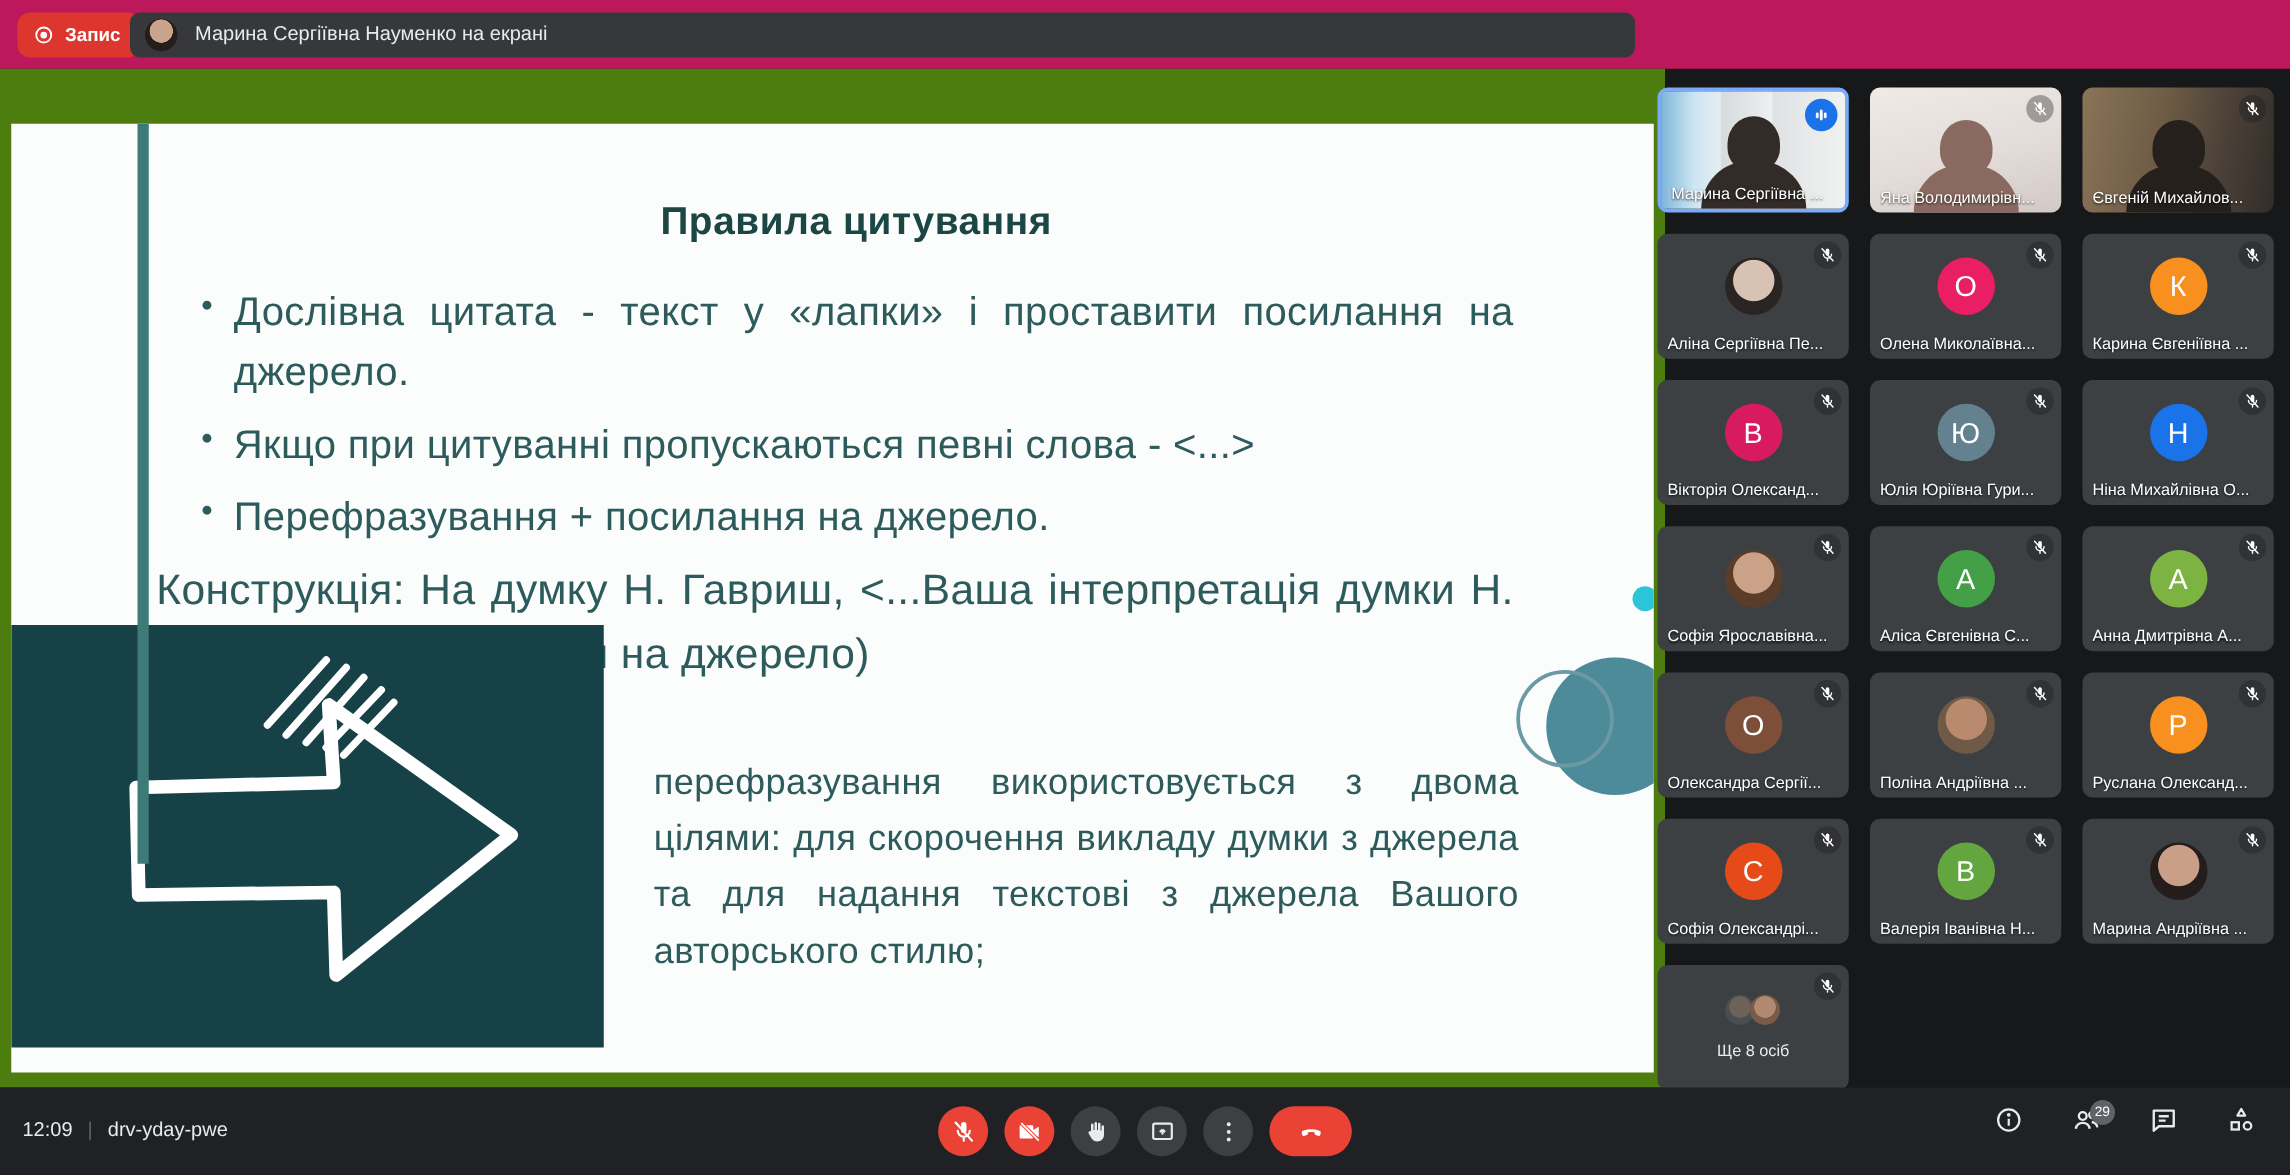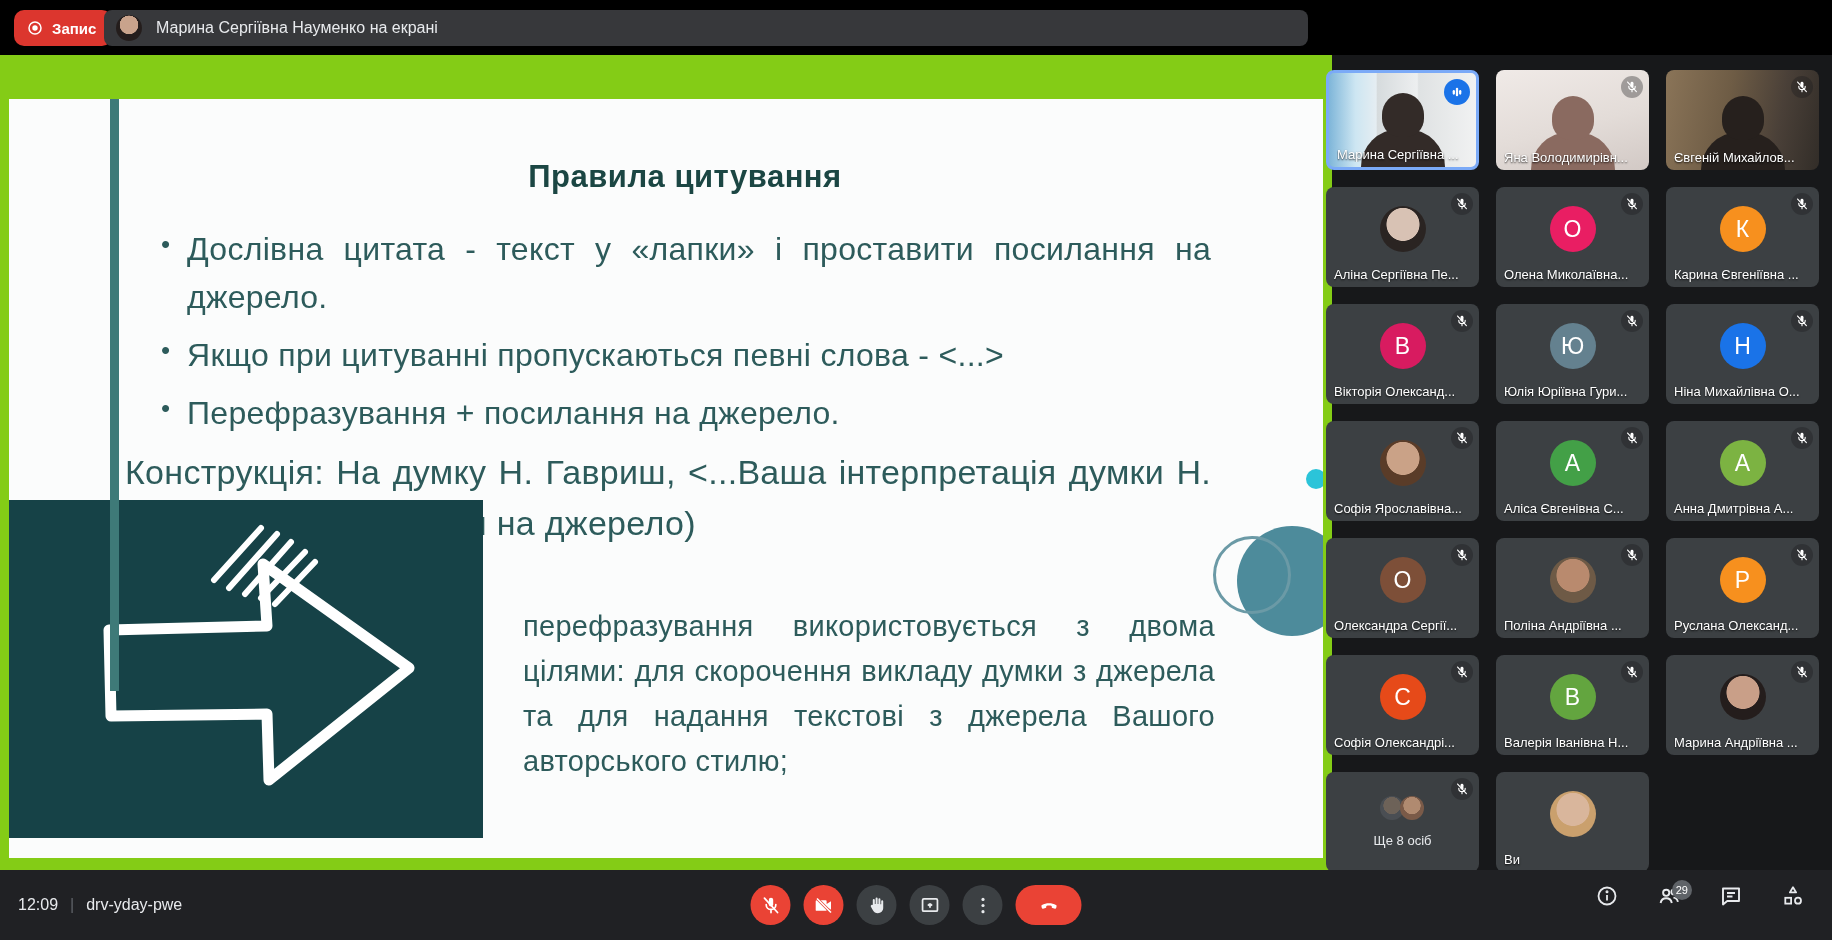--- a/index.html
+++ b/index.html
@@ -1,33 +1,33 @@
 <!DOCTYPE html>
 <html><head>
 <meta charset="utf-8">
 <style>
   * { margin:0; padding:0; box-sizing:border-box; }
   html,body { width:1832px; height:940px; overflow:hidden; background:#17181a;
               font-family:"Liberation Sans","DejaVu Sans",sans-serif; }
 
   
-  .topbar { position:absolute; left:0; top:0; width:1832px; height:55px; background:#000000; }
+  .topbar { position:absolute; left:0; top:0; width:1832px; height:55px; background:#be185d; }
   .record-badge { position:absolute; left:14px; top:10px; height:36px; padding:0 16px 0 12px;
                   background:#dc362e; border-radius:10px; display:flex; align-items:center; gap:8px;
                   color:#fff; font-size:15px; font-weight:bold; }
   .record-badge svg { width:18px; height:18px; display:block; }
   .presenter-pill { position:absolute; left:104px; top:10px; width:1204px; height:36px;
                     background:#37383b; border-radius:8px; display:flex; align-items:center; gap:14px;
                     padding:0 12px; }
   .pill-avatar { width:26px; height:26px; border-radius:50%;
                  background:radial-gradient(circle at 50% 38%, #c9a38c 0 44%, #241d1c 46%); flex:0 0 auto; }
   .pill-text { color:#e8eaed; font-size:16px; white-space:nowrap; }
 
   
-  .stage { position:absolute; left:0; top:55px; width:1332px; height:815px; background:#84cc16; }
+  .stage { position:absolute; left:0; top:55px; width:1332px; height:815px; background:#4d7c0f; }
   .slide { position:absolute; left:9px; top:44px; width:1314px; height:759px; background:#fbfcfc;
            overflow:hidden; }
   .vline { position:absolute; left:101px; top:0; width:9px; height:592px; background:#3e7a78; z-index:3; }
   .slide-text { position:absolute; left:150px; right:112px; top:60px; color:#2d5b5b; }
   .slide-title { text-align:center; font-size:31px; font-weight:bold; color:#1b4643; letter-spacing:.5px; }
   .bullets { list-style:none; margin-top:30px; }
   .bullets li { position:relative; padding-left:28px; font-size:32px; line-height:1.5;
                 text-align:justify; margin-bottom:10px; letter-spacing:.3px; }
   .bullets li::before { content:"•"; position:absolute; left:2px; top:0; font-size:26px; }
   .construction { margin-left:-34px; margin-top:4px; font-size:34px; line-height:1.5;
@@ -386,26 +386,20 @@
               </div>
       <span class="mic-off-badge">
         <svg viewBox="0 0 24 24" fill="none" stroke="currentColor" stroke-width="2" stroke-linecap="round">
           <rect x="9.5" y="3" width="5" height="10" rx="2.5" fill="currentColor" stroke="none"></rect>
           <path d="M6.5 11a5.5 5.5 0 0 0 11 0M12 16.5V20"></path>
           <line x1="4.5" y1="3.5" x2="19.5" y2="20"></line>
         </svg>
       </span>
       <div class="ovl-label">Ще 8 осіб</div>
     </div>
-    <div class="tile">
-      <div class="avatar-wrap">
-                <div class="photo-avatar" style="background:radial-gradient(circle at 50% 40%, #d9b69c 0 45%, #caa06d 47%)"></div>
-              </div>
-      <div class="tile-label">Ви</div>
-    </div>
   </div>
 
 <div class="bottombar">
   <div class="meet-info">
     <span>12:09</span>
     <span class="sep">|</span>
     <span>drv-yday-pwe</span>
   </div>
   <div class="controls" id="controls">
       <button class="ctl danger">

